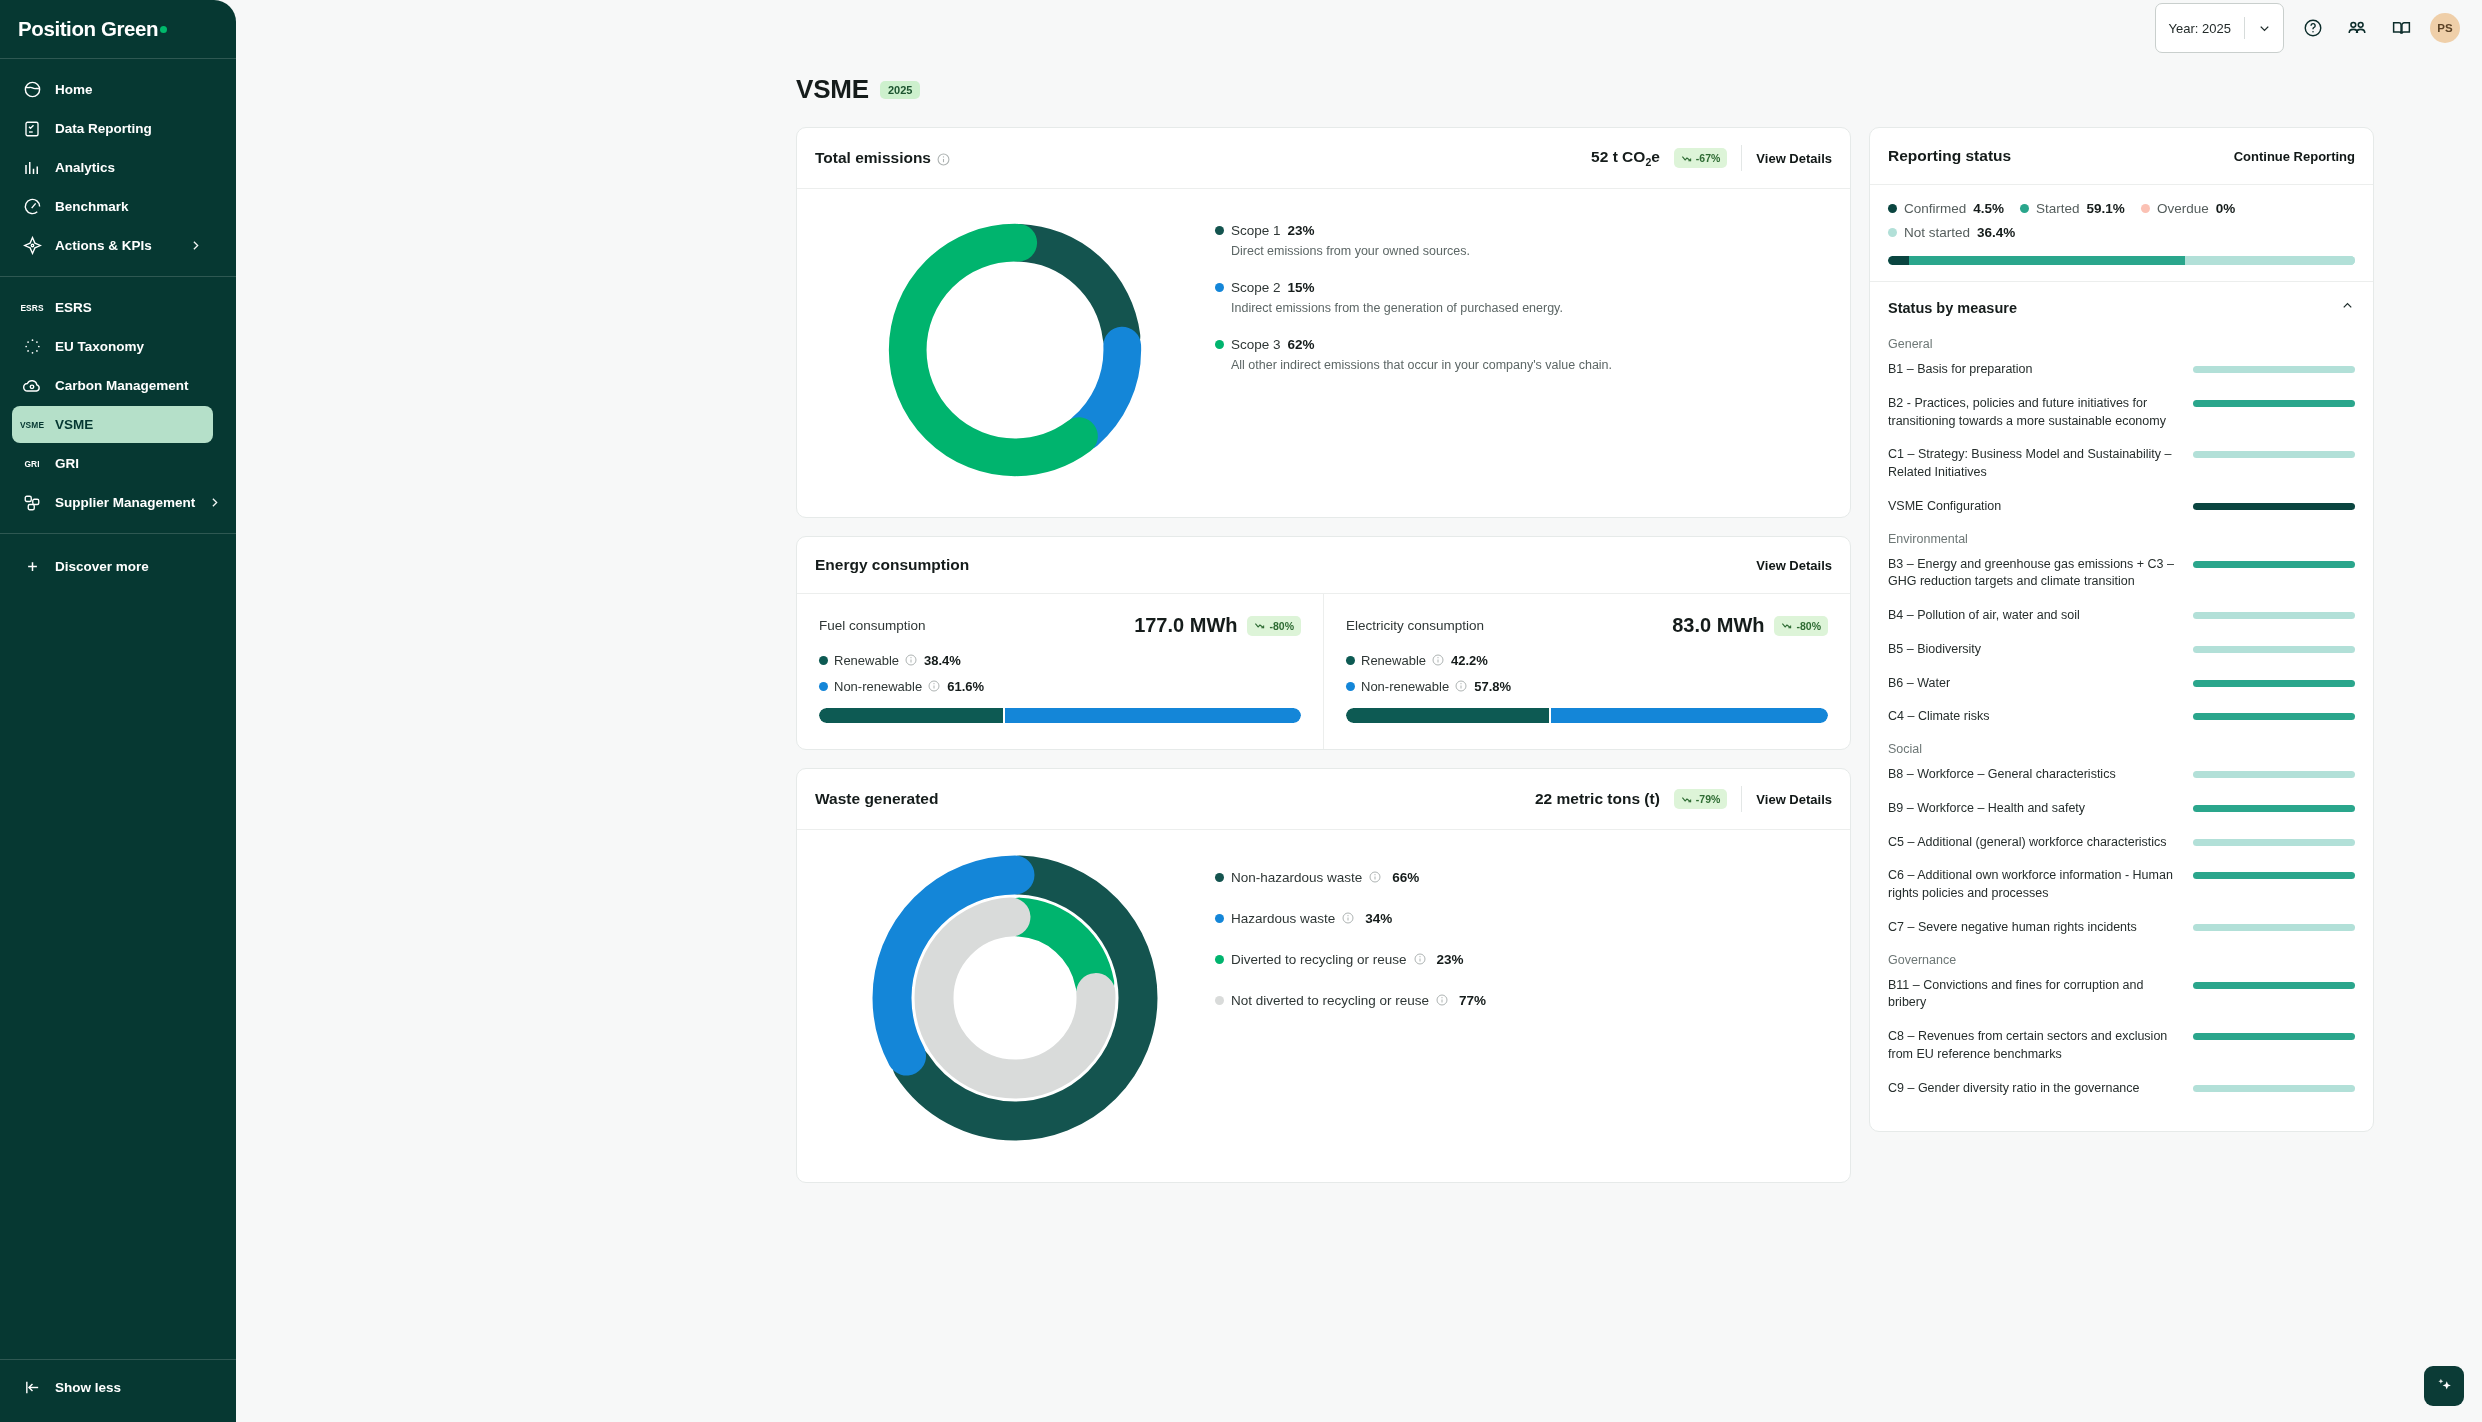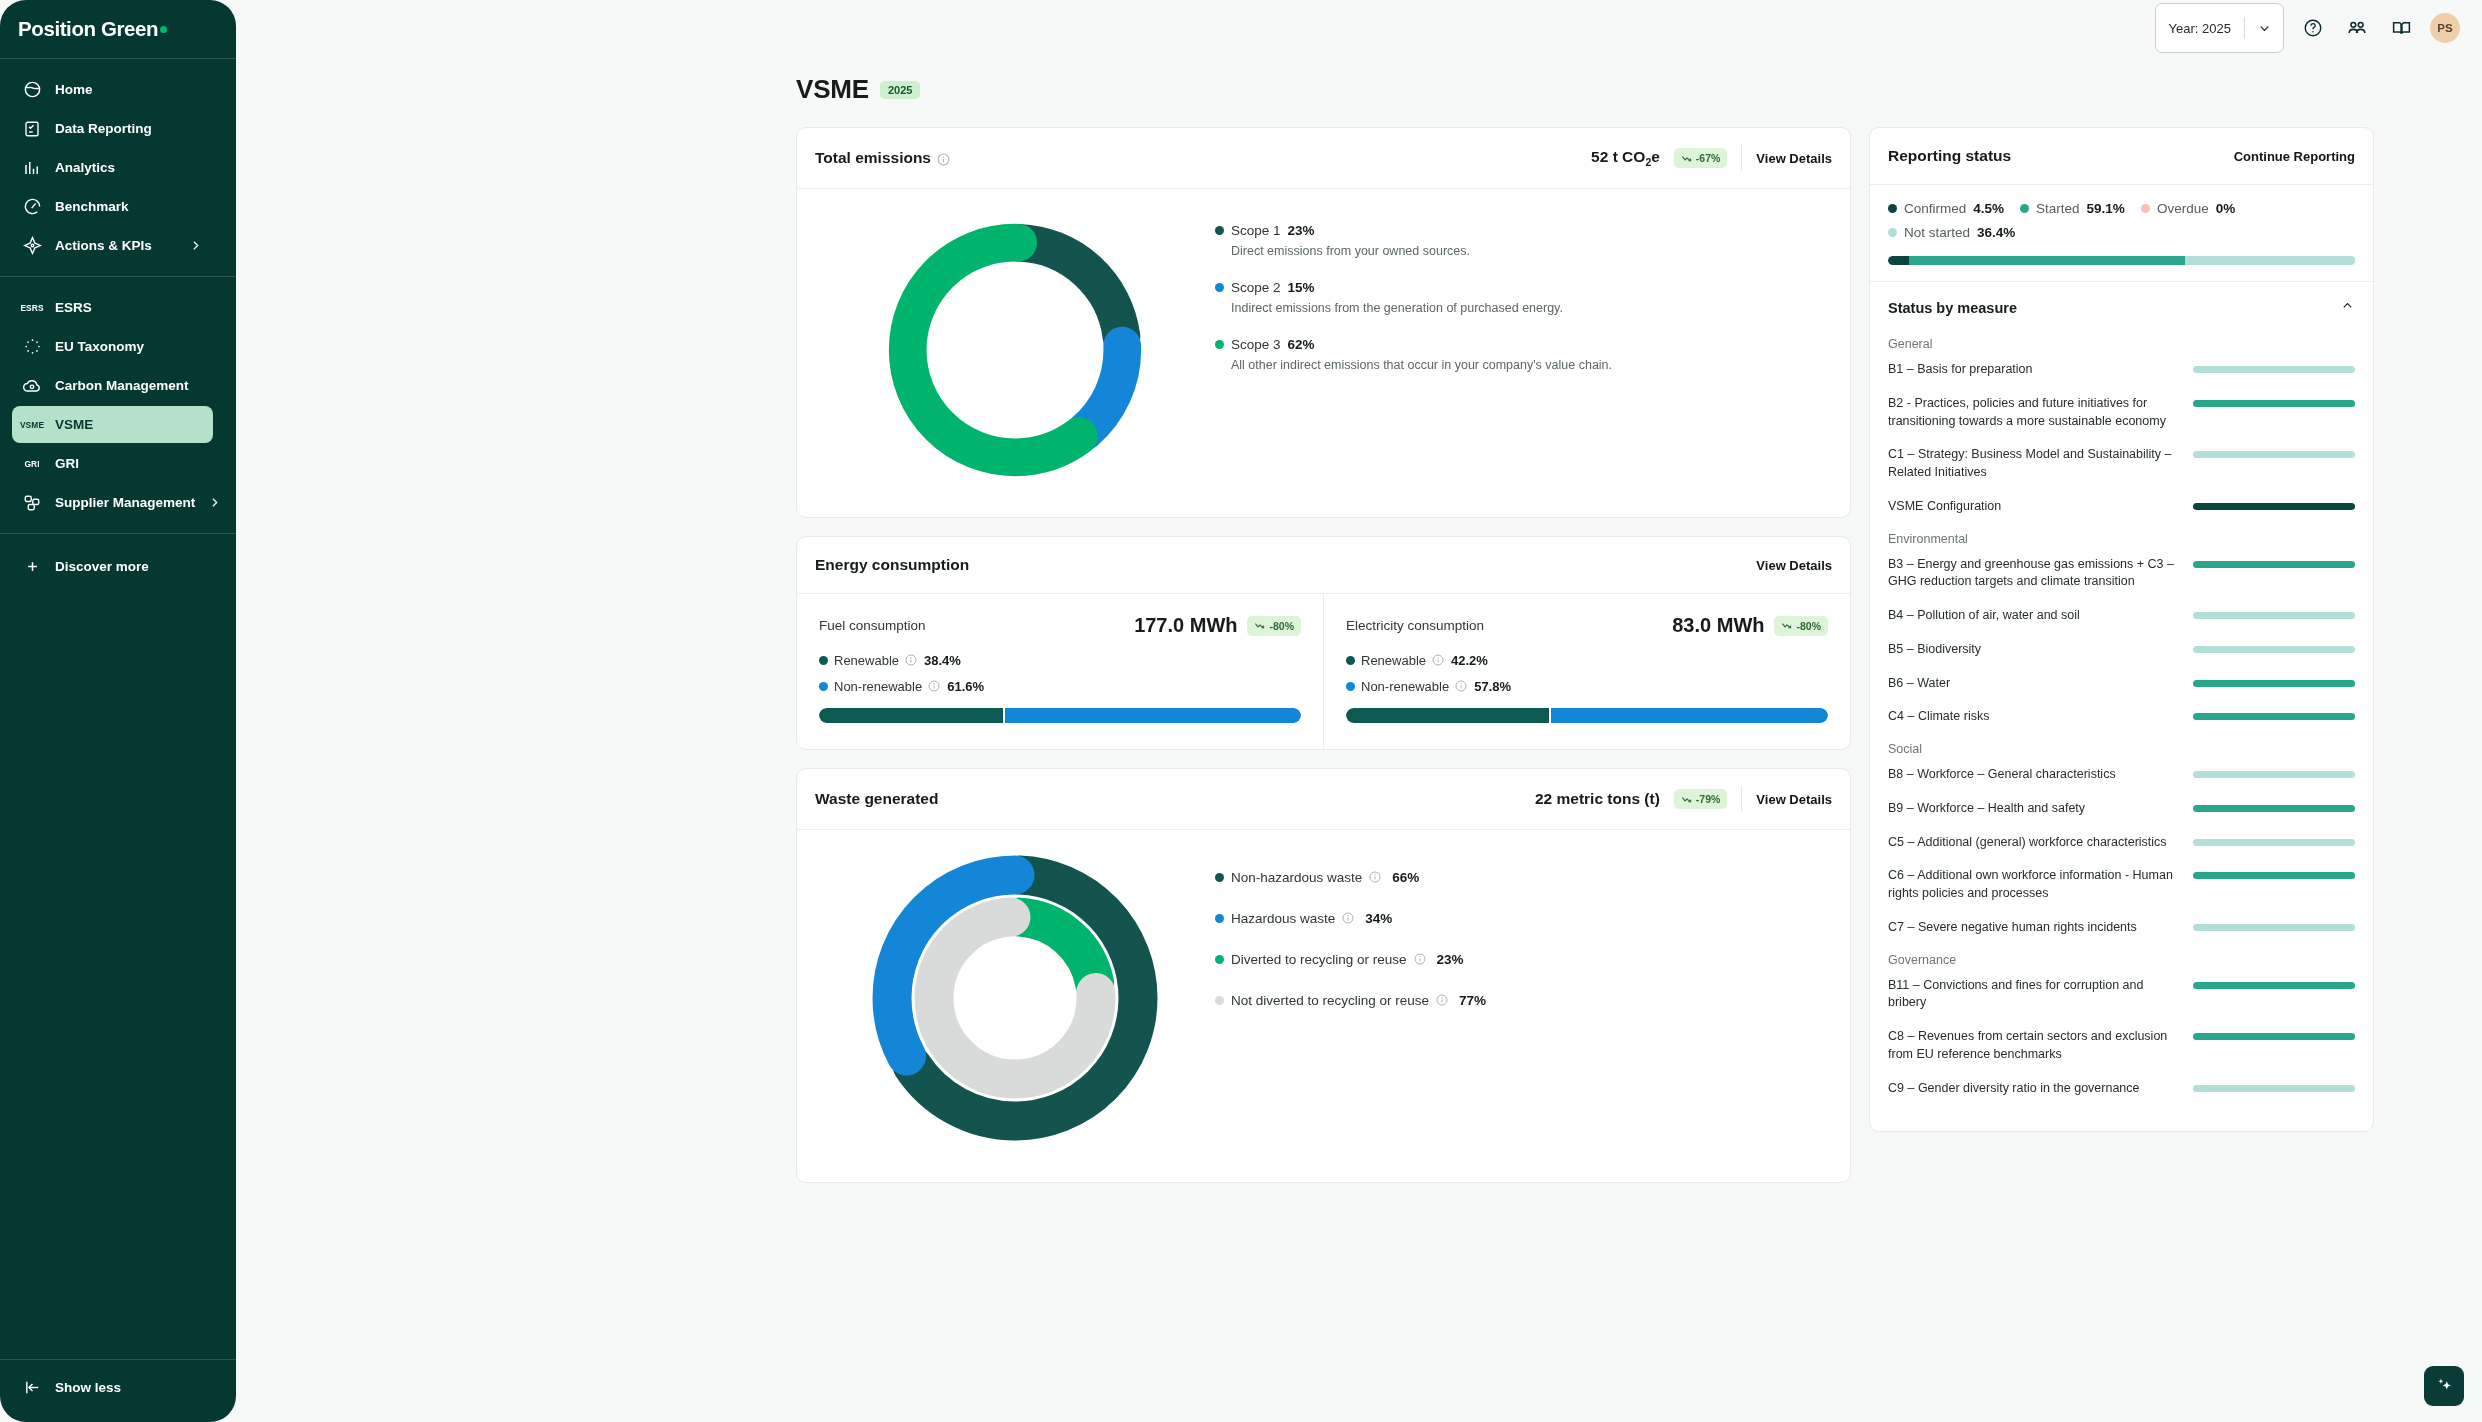--- a/index.html
+++ b/index.html
@@ -10,21 +10,21 @@
     overflow: hidden;
   }
   .app { display: flex; width: 2482px; height: 1422px; position: relative; }
 
   
   .sidebar {
     width: 236px; height: 1422px; flex: 0 0 236px;
     background: #063832; color: #fff;
     display: flex; flex-direction: column;
     border-top-right-radius: 22px;
-    position: relative; z-index: 5; border-radius: 26px;
+    position: relative; z-index: 5;
   }
   .brand {
     height: 58px; display: flex; align-items: center;
     padding: 0 18px 0 18px;
   }
   .brand-text {
     font-size: 20.5px; font-weight: 700; letter-spacing: -0.4px; color: #fff;
   }
   .brand-dot {
     width: 7px; height: 7px; border-radius: 50%;

